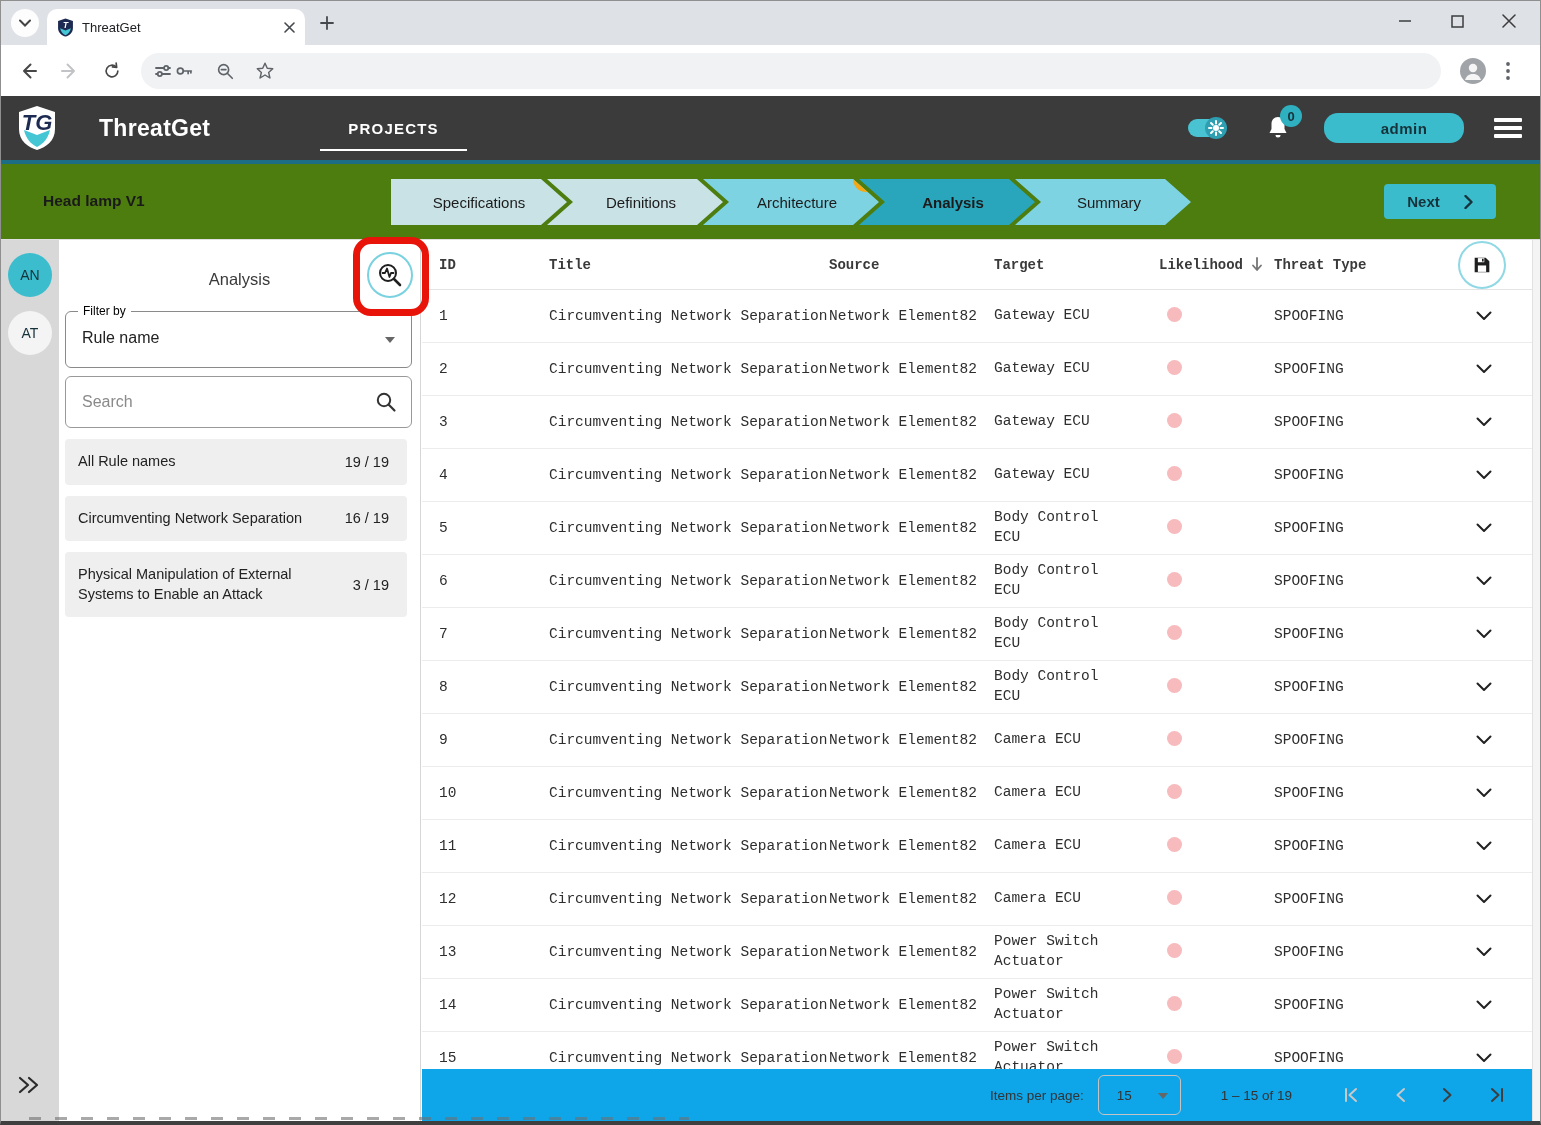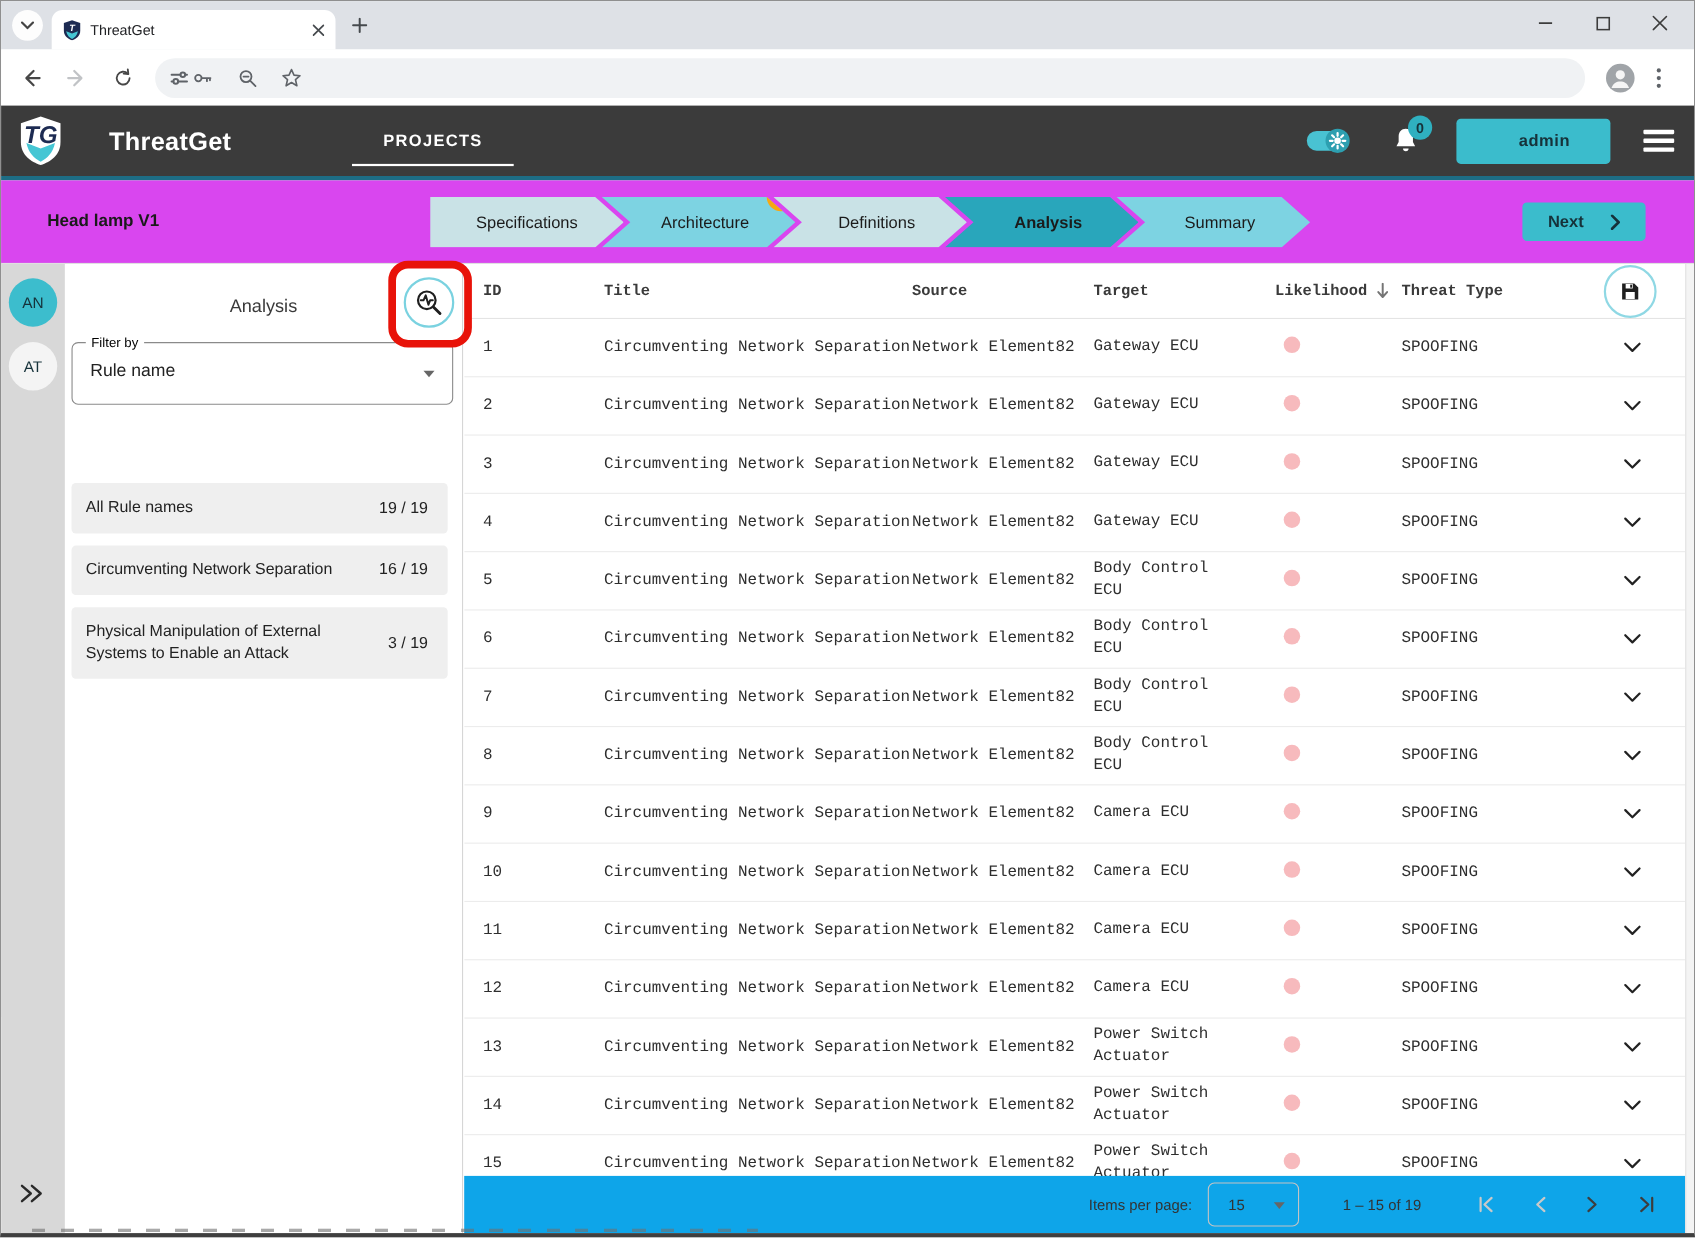--- a/index.html
+++ b/index.html
@@ -25,26 +25,26 @@
   .chromeright{display:flex;align-items:center;gap:18px;margin-left:18px;}
   
   .appheader{position:absolute;left:0;top:95px;width:100%;height:64px;background:#3b3b3b;display:flex;align-items:center;}
   .brandwrap{display:flex;align-items:center;margin-left:16px;gap:32px;}
   .brandname{color:#fff;font-size:23px;font-weight:700;margin-left:10px;letter-spacing:.3px;}
   .projects{margin-left:110px;color:#fff;font-size:15px;font-weight:700;letter-spacing:1.2px;position:relative;padding:8px 28px;}
   .projects::after{content:"";position:absolute;left:0;right:0;bottom:-6px;height:2px;background:#fff;}
   .headright{margin-left:auto;display:flex;align-items:center;margin-right:18px;}
   .bellwrap{position:relative;margin-left:34px;}
   .bellbadge{position:absolute;top:-10px;right:-12px;width:22px;height:22px;border-radius:50%;background:#2fb0c0;color:#16323a;font-size:13px;font-weight:700;display:flex;align-items:center;justify-content:center;}
-  .adminbtn{margin-left:34px;width:140px;height:41px;background:#3bbccc;border:none;border-radius:4px;color:#16323a;font-size:15px;font-weight:700;font-family:inherit;letter-spacing:.5px;cursor:pointer;padding-left:20px;}
+  .adminbtn{margin-left:34px;width:140px;height:30px;background:#3bbccc;border:none;border-radius:14px;color:#16323a;font-size:15px;font-weight:700;font-family:inherit;letter-spacing:.5px;cursor:pointer;padding-left:20px;}
   .burger{margin-left:30px;display:flex;flex-direction:column;gap:4px;cursor:pointer;}
   .burger span{width:28px;height:4px;background:#fff;border-radius:1px;}
   .tealline{position:absolute;left:0;top:159px;width:100%;height:4px;background:#1d6d85;}
   
-  .stepbar{position:absolute;left:0;top:163px;width:100%;height:76px;background:#d946ef;border-bottom:1px solid #e0e0e0;box-shadow:0 1px 2px rgba(0,0,0,.08);}
+  .stepbar{position:absolute;left:0;top:163px;width:100%;height:76px;background:#4d7c0f;border-bottom:1px solid #e0e0e0;box-shadow:0 1px 2px rgba(0,0,0,.08);}
   .project-title{position:absolute;left:42px;top:28px;font-size:15.5px;font-weight:700;color:#1a1a1a;}
   .steps{position:absolute;left:390px;top:15px;display:flex;height:42px;}
   .step{position:relative;width:176px;height:46px;display:flex;align-items:center;justify-content:center;font-size:15px;color:#1b1b1b;clip-path:polygon(0 0, calc(100% - 26px) 0, 100% 50%, calc(100% - 26px) 100%, 0 100%, 26px 50%);margin-left:-20px;padding-left:12px;cursor:pointer;}
   .step:first-child{clip-path:polygon(0 0, calc(100% - 26px) 0, 100% 50%, calc(100% - 26px) 100%, 0 100%);margin-left:0;padding-left:0;}
   .step.pale{background:#c9e2e6;}
   .step.medium{background:#7dd3e2;}
   .step.active{background:#29a6bb;font-weight:700;}
   .step-badge{display:none;position:absolute;right:0;top:-13px;width:26px;height:26px;border-radius:50%;background:#f7a713;color:#fff;font-weight:700;font-size:15px;align-items:center;justify-content:center;z-index:2;}
   .next-btn{position:absolute;right:44px;top:20px;width:112px;height:35px;background:#3bbccc;border:none;border-radius:4px;color:#16323a;font-size:15px;font-weight:700;font-family:inherit;display:flex;align-items:center;justify-content:center;gap:24px;cursor:pointer;}
   
@@ -238,28 +238,28 @@
   <div class="tealline"></div>
 
   <div class="stepbar">
     <div class="project-title">Head lamp V1</div>
     <div class="steps">
   <div class="step pale">
 
     <span class="step-label">Specifications</span>
   </div>
 
+  <div class="step pale">
+
+    <span class="step-label">Definitions</span>
+  </div>
+
   <div class="step medium">
     <span class="step-badge" style="display: flex;">!</span>
     <span class="step-label">Architecture</span>
-  </div>
-
-  <div class="step pale">
-
-    <span class="step-label">Definitions</span>
   </div>
 
   <div class="step active">
 
     <span class="step-label">Analysis</span>
   </div>
 
   <div class="step medium">
 
     <span class="step-label">Summary</span>
@@ -300,20 +300,27 @@
             <path d="M17 17 L23 23" stroke="#1f1f1f" stroke-width="2.6" stroke-linecap="round"></path>
           </svg>
       </button>
 
       <div class="filterbox">
         <span class="flabel">Filter by</span>
         <span class="fvalue">Rule name</span>
         <span class="tri-down"></span>
       </div>
 
+      <div class="searchbox">
+        <input type="text" placeholder="Search" style="">
+        <svg class="sicon" width="22" height="22" viewBox="0 0 22 22">
+            <circle cx="9" cy="9" r="6.2" fill="none" stroke="#333" stroke-width="2"></circle>
+            <path d="M13.8 13.8 L19.5 19.5" stroke="#333" stroke-width="2.2" stroke-linecap="round"></path>
+          </svg>
+      </div>
 
       <div class="rulelist">
   <div class="ruleitem">
     <span class="rulename">All Rule names</span>
     <span class="rulecount">19 / 19</span>
   </div>
 
   <div class="ruleitem">
     <span class="rulename">Circumventing Network Separation</span>
     <span class="rulecount">16 / 19</span>

